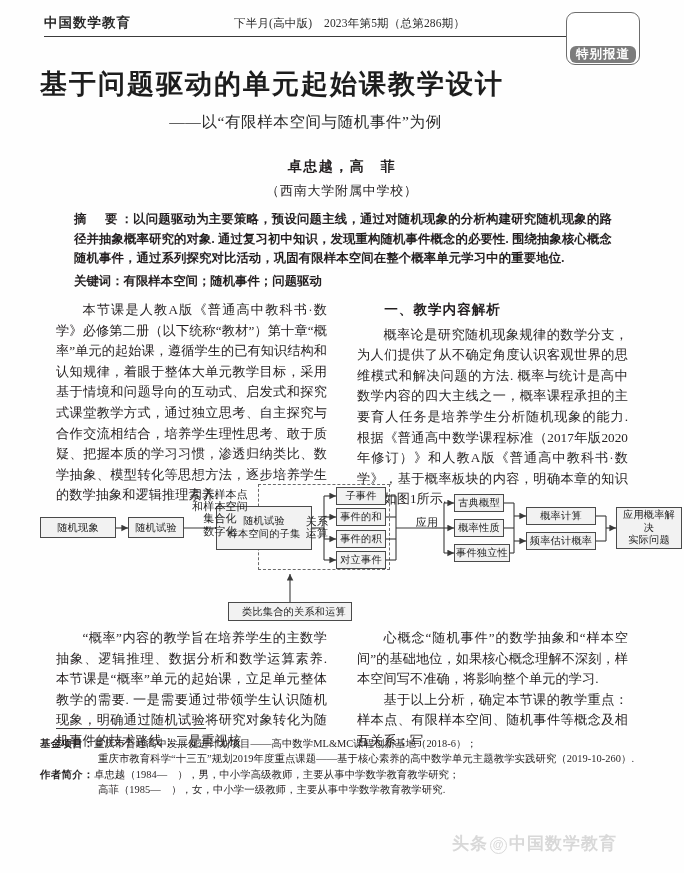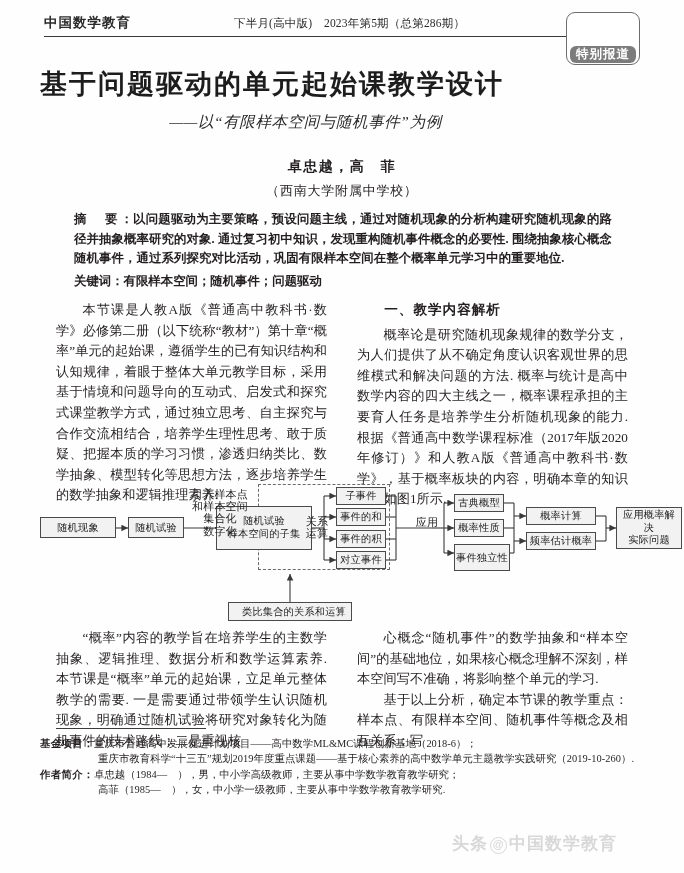--- a/index.html
+++ b/index.html
@@ -96,21 +96,20 @@
   }
   .title-sub {
     position: absolute;
     left: 0;
     top: 112px;
     width: 611px;
     text-align: center;
     font-size: 15.5px;
     letter-spacing: .6px;
     color: #2a2a2a;
-    font-style: italic;
   }
   .authors {
     position: absolute;
     left: 0;
     top: 158px;
     width: 684px;
     text-align: center;
     font-size: 14px;
     font-weight: 700;
     letter-spacing: 1.5px;
@@ -380,21 +379,21 @@
       <span>样本空间的子集</span>
     </div>
 
     <div class="node" style="left:296px; top:1px; width:50px; height:18px;">子事件</div>
     <div class="node" style="left:296px; top:22px; width:50px; height:18px;">事件的和</div>
     <div class="node" style="left:296px; top:44px; width:50px; height:18px;">事件的积</div>
     <div class="node" style="left:296px; top:65px; width:50px; height:18px;">对立事件</div>
 
     <div class="node" style="left:414px; top:8px; width:50px; height:18px;">古典概型</div>
     <div class="node" style="left:414px; top:33px; width:50px; height:18px;">概率性质</div>
-    <div class="node" style="left:414px; top:58px; width:56px; height:27px;">事件独立性</div>
+    <div class="node" style="left:414px; top:58px; width:56px; height:18px;">事件独立性</div>
 
     <div class="node" style="left:486px; top:21px; width:70px; height:18px;">概率计算</div>
     <div class="node" style="left:486px; top:46px; width:70px; height:18px;">频率估计概率</div>
 
     <div class="node two-line" style="left:576px; top:21px; width:66px; height:42px; flex-direction:column;">
       <span>应用概率解决</span>
       <span>实际问题</span>
     </div>
 
     <div class="node" style="left:188px; top:116px; width:124px; height:19px;padding-left:9px;">类比集合的关系和运算</div>

